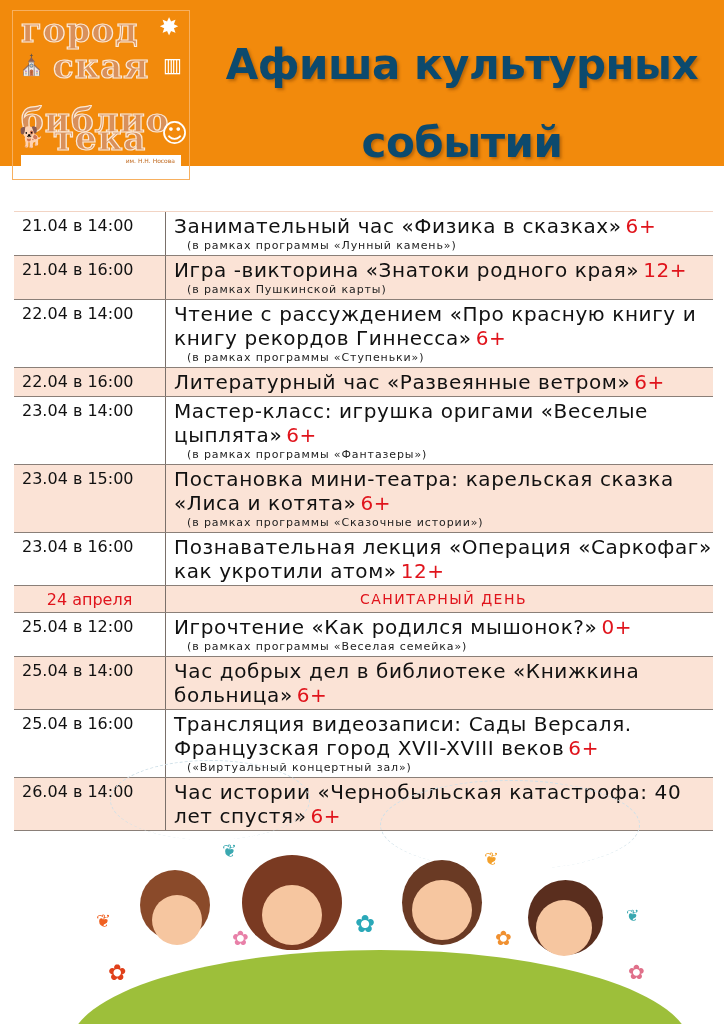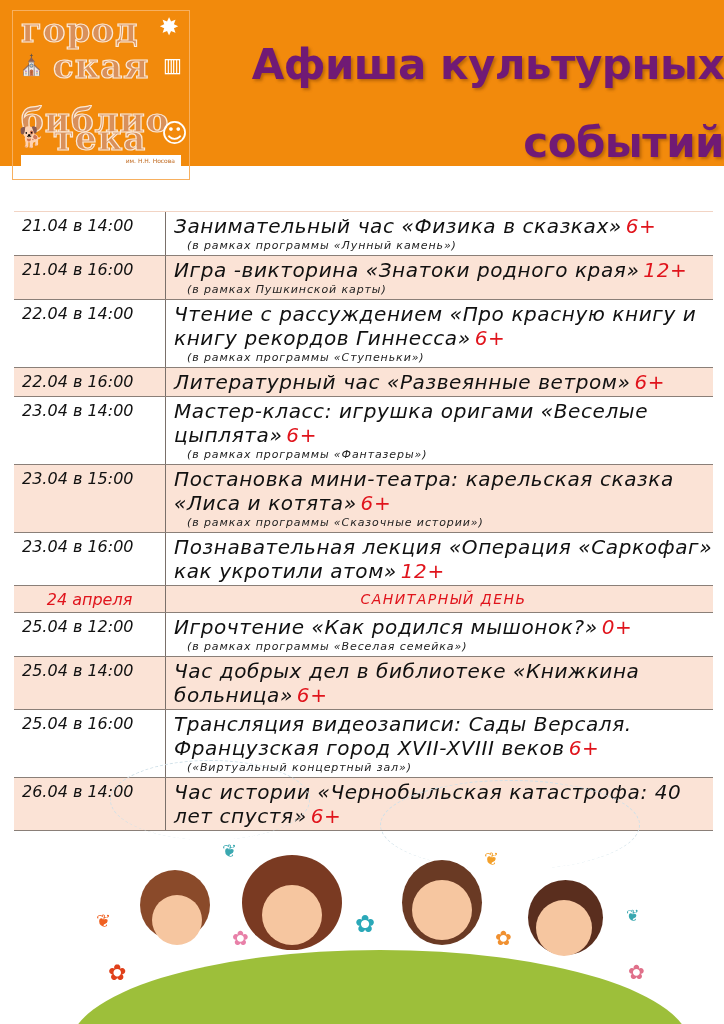--- a/index.html
+++ b/index.html
@@ -10,26 +10,26 @@
   .logo { position: absolute; left: 12px; top: 10px; width: 178px; height: 170px; border: 1px solid #f7b060; }
   .logo-line { position: absolute; left: 8px; font-family: "DejaVu Serif", serif; font-weight: bold; font-size: 34px; letter-spacing: 1px;
                color: #d9905a; -webkit-text-stroke: 1.2px #fbe9d6; line-height: 34px; }
   .logo-l1 { top: 2px; } .logo-l2 { top: 38px; left: 40px; } .logo-l3 { top: 92px; } .logo-l4 { top: 110px; left: 40px; }
   .logo-book { position: absolute; left: 8px; top: 144px; width: 160px; height: 14px; background: #fff; }
   .logo-book-notch { position: absolute; left: 78px; top: 156px; width: 0; height: 0;
       border-left: 10px solid transparent; border-right: 10px solid transparent; border-top: 8px solid #fff; }
   .logo-sub { position: absolute; right: 14px; top: 146px; font-size: 6px; color: #c06a20; }
   .logo-icon { position: absolute; color: #fff; font-size: 24px; line-height: 24px; }
 
-  .title { position: absolute; left: 200px; width: 524px; text-align: right; color: #701a75;
+  .title { position: absolute; left: 200px; width: 524px; text-align: center; color: #0c4a6e;
            font-family: "DejaVu Sans", sans-serif; font-weight: bold; font-size: 42px; line-height: 50px;
            text-shadow: 2px 2px 3px rgba(120,60,0,0.45); letter-spacing: -0.5px; }
   .title-1 { top: 40px; } .title-2 { top: 118px; }
 
-  .table { position: absolute; left: 14px; top: 211px; width: 699px; border-top: 1px solid #f2d4c4; font-style: italic; }
+  .table { position: absolute; left: 14px; top: 211px; width: 699px; border-top: 1px solid #f2d4c4; }
   .row { display: flex; border-bottom: 1.5px solid #8a7f78; }
   .row.shaded { background: #fbe3d6; }
   .cell-date { width: 152px; flex: none; padding: 2px 0 0 8px; font-size: 16px; line-height: 24px; border-right: 1px solid #7a706a; white-space: nowrap; }
   .cell-event { flex: 1; padding: 2px 0 2px 8px; }
   .ev-title { font-size: 20px; line-height: 24px; letter-spacing: 0.6px; }
   .age { color: #e0141c; margin-left: 4px; }
   .ev-note { font-size: 11px; line-height: 15px; color: #222; letter-spacing: 0.9px; margin-left: 13px; }
   .row.special .cell-date { color: #e0141c; text-align: center; padding-left: 0; }
   .row.special .cell-event { text-align: center; color: #e0141c; font-size: 14px; line-height: 22px; letter-spacing: 1.5px; }
 

